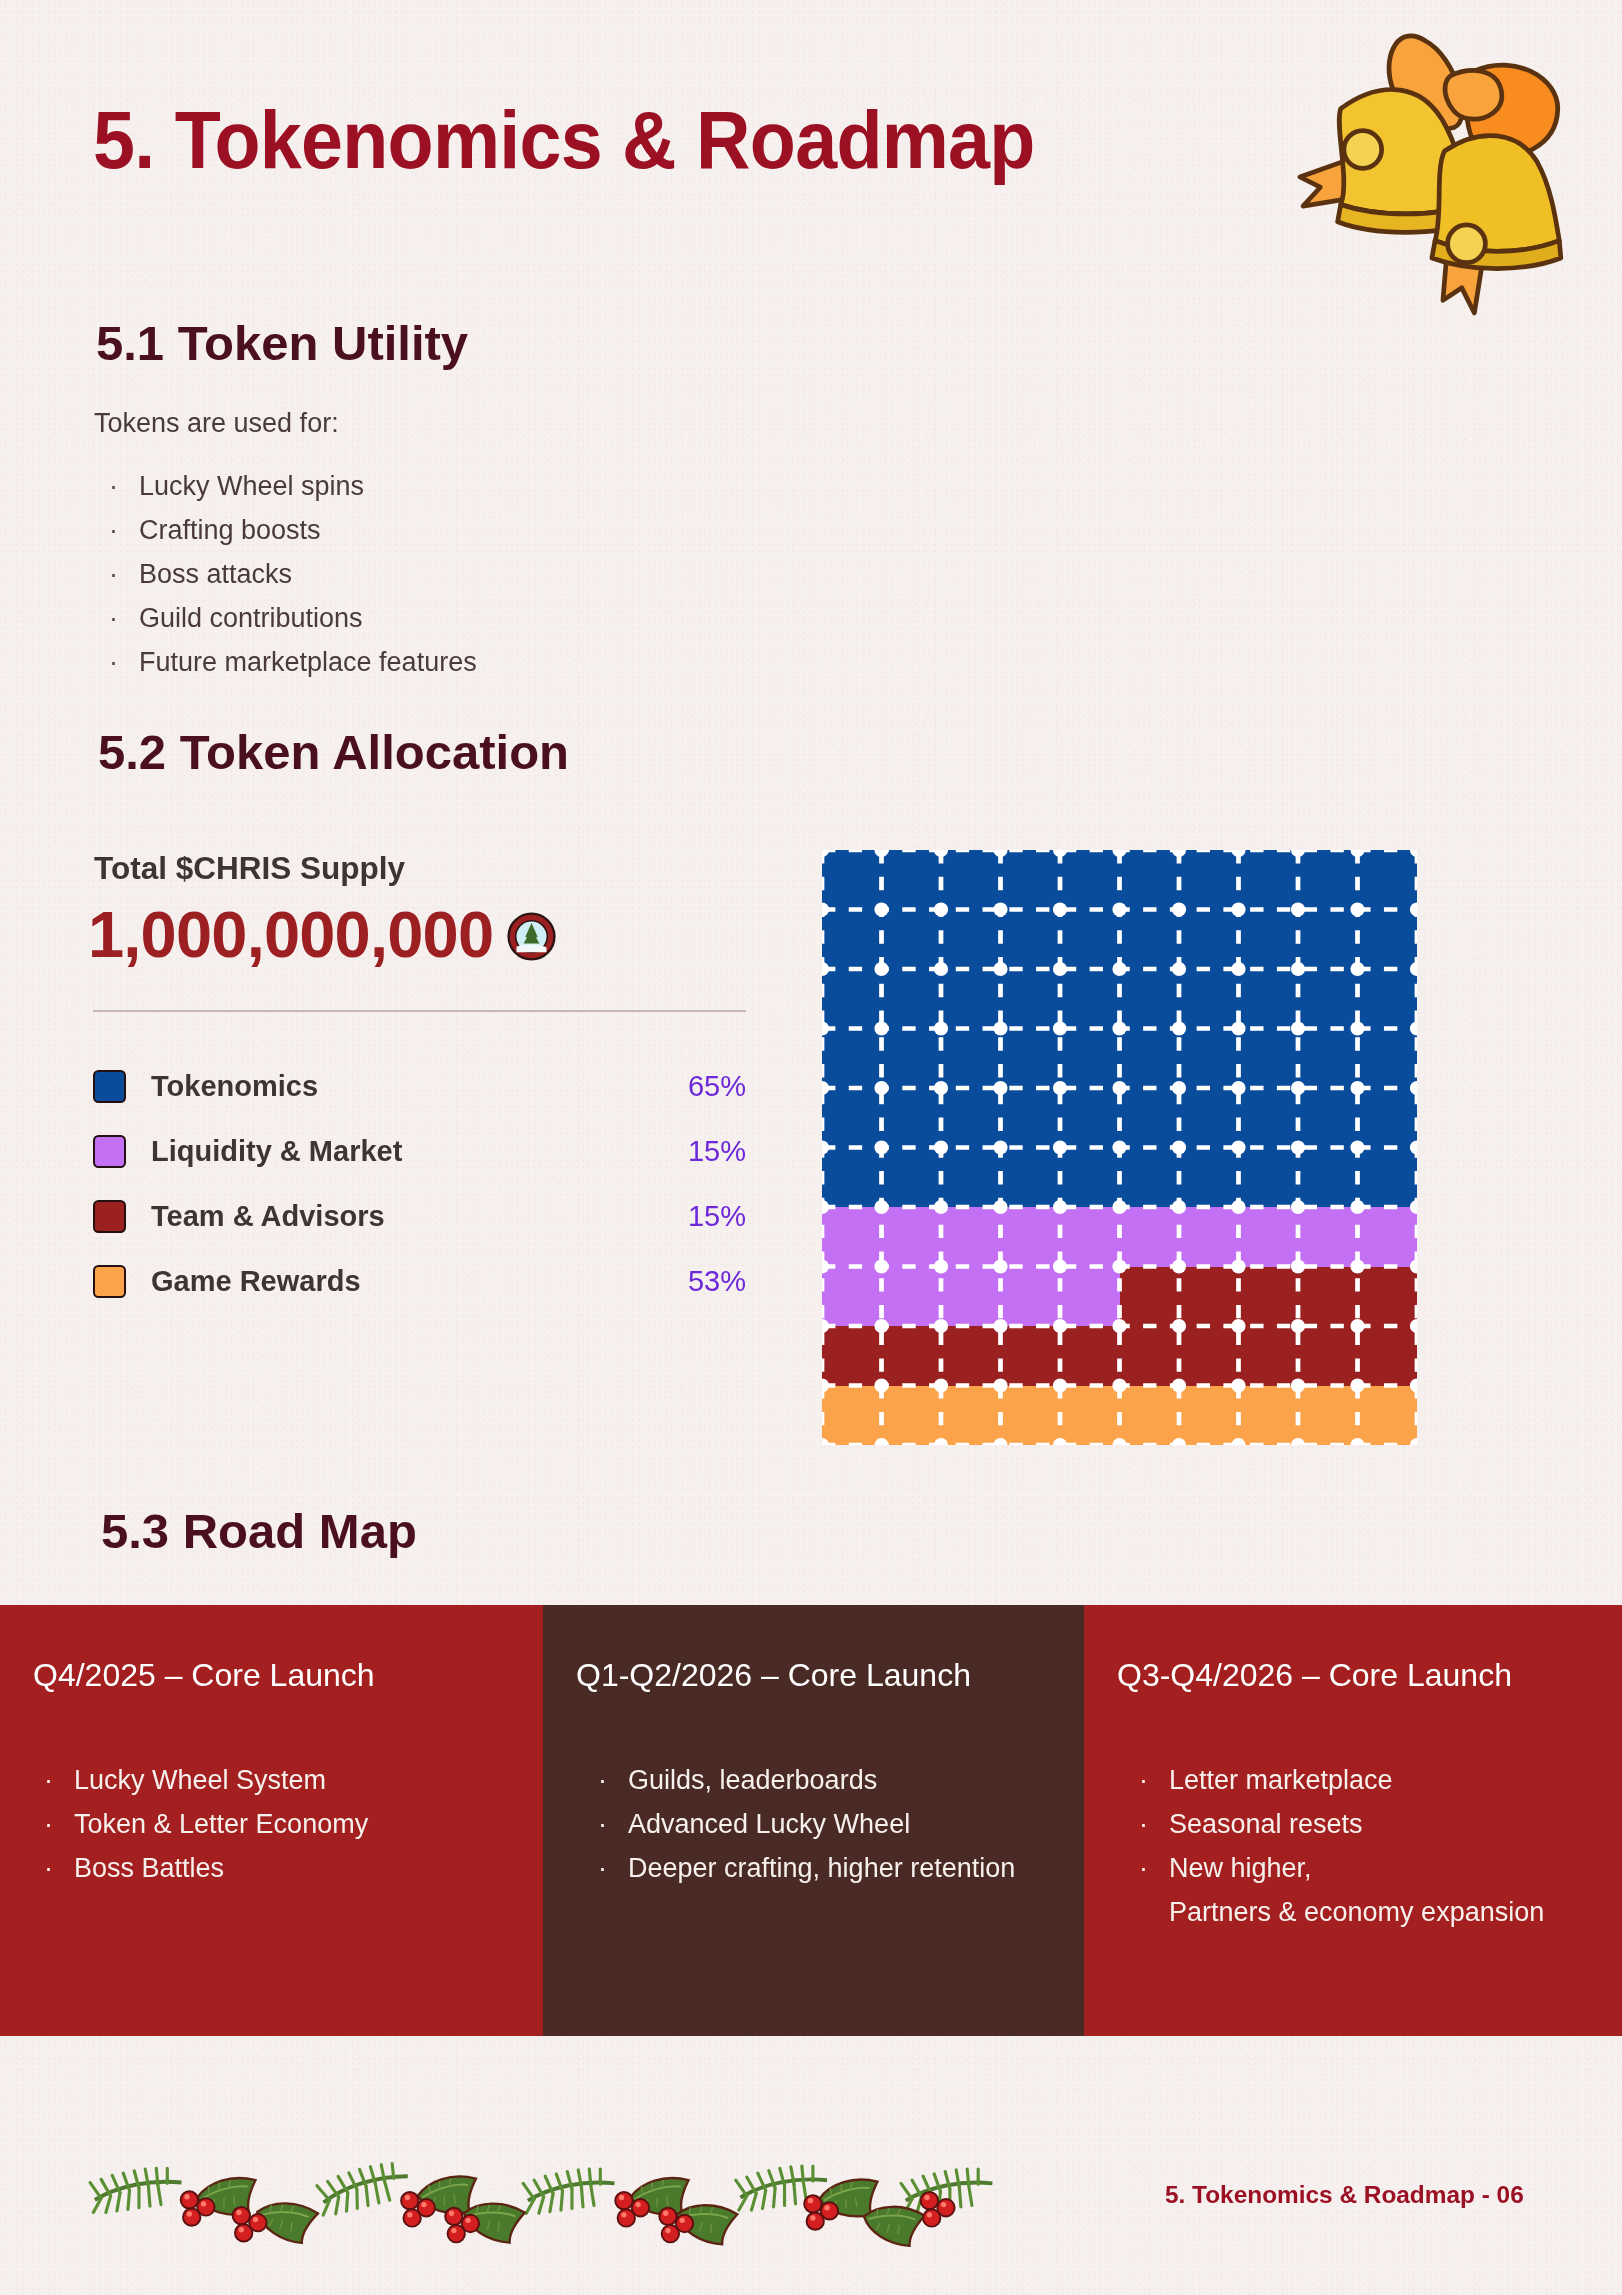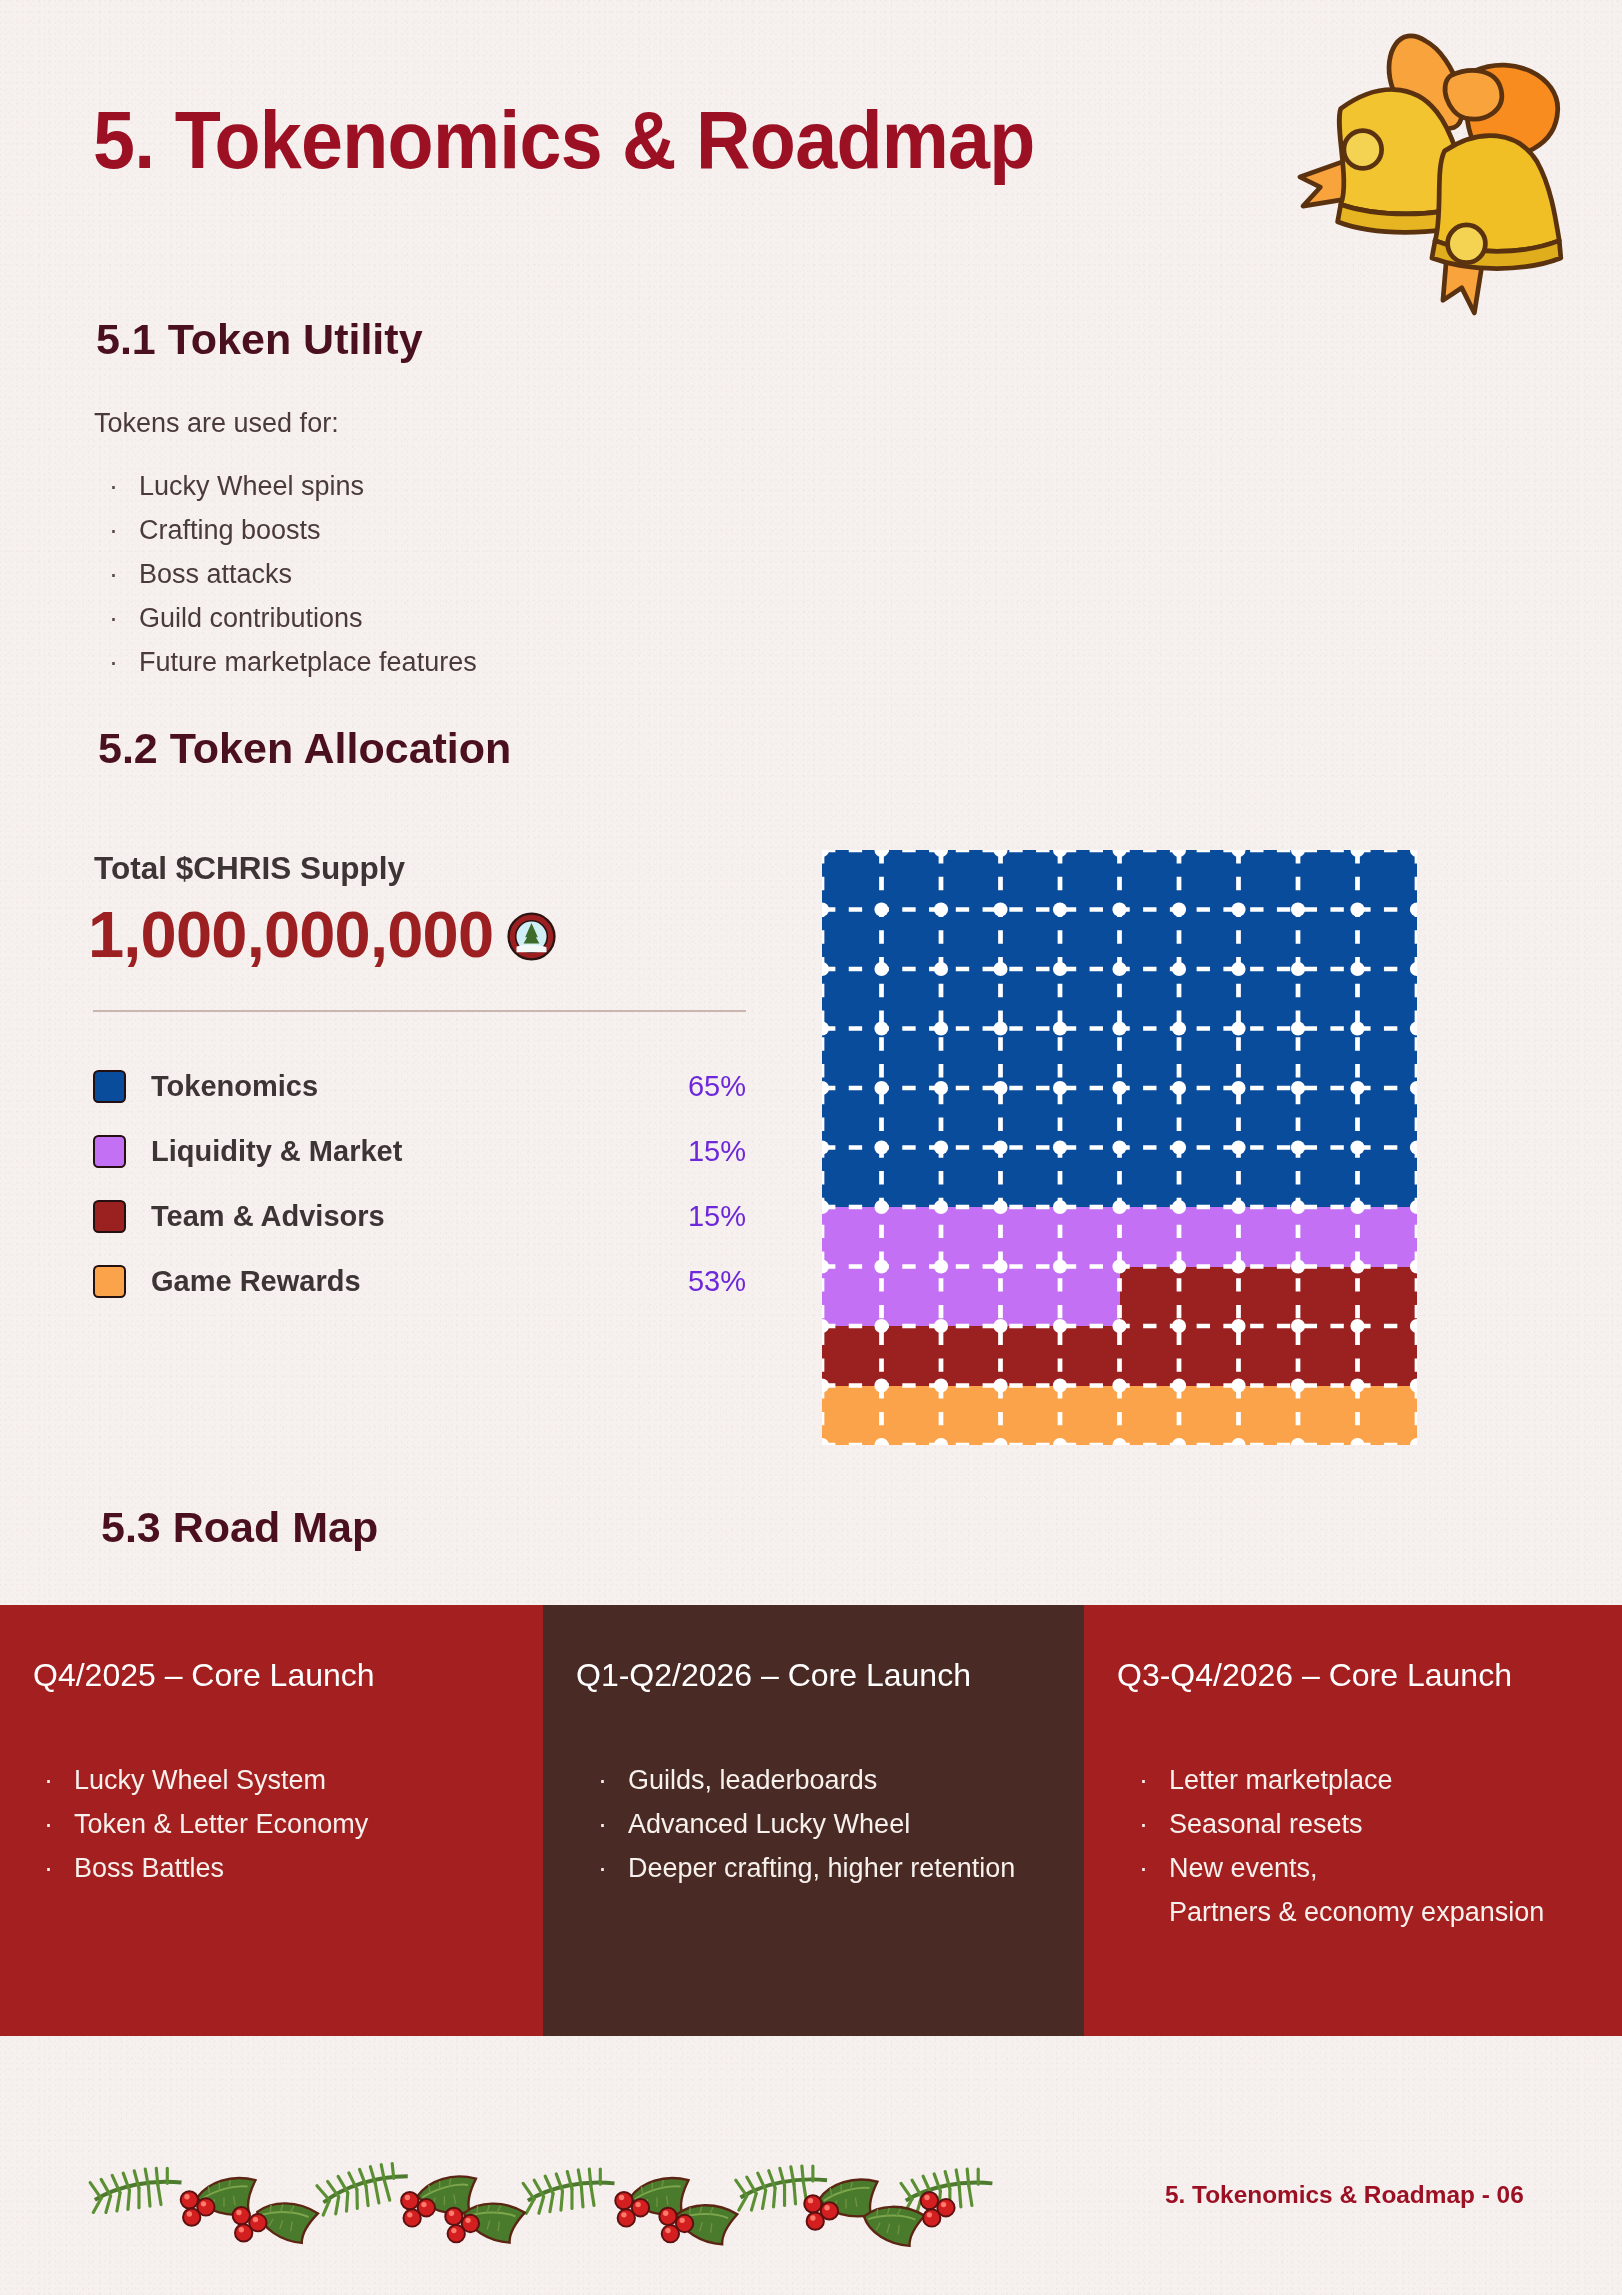--- a/index.html
+++ b/index.html
@@ -32,21 +32,21 @@
     font-family:"Liberation Sans Narrow","Liberation Sans", sans-serif;
     transform:scaleX(.92); transform-origin:left center;
     white-space:nowrap;
   }
 
   
   #bells-illustration{ right:23.6px; top:7.9px; width:331px; height:338px; }
 
   
   .subhead{
-    font-size:43px; font-weight:700; color:#4b1020;
+    font-size:49px; font-weight:700; color:#4b1020;
     font-family:"Liberation Sans Narrow","Liberation Sans", sans-serif;
     letter-spacing:0px; white-space:nowrap;
   }
   #sec-51-heading{ left:96px; top:315px; }
   #sec-52-heading{ left:98px; top:724px; }
   #sec-53-heading{ left:101px; top:1503px; }
 
   
   #utility-intro{
     left:94px; top:408px;
@@ -492,21 +492,21 @@
       <li><span class="b">·</span><span>Advanced Lucky Wheel</span></li>
       <li><span class="b">·</span><span>Deeper crafting, higher retention</span></li>
     </ul>
   </div>
 
   <div class="roadmap-panel" id="roadmap-panel-2">
     <div class="panel-title">Q3-Q4/2026 – Core Launch</div>
     <ul class="panel-list">
       <li><span class="b">·</span><span>Letter marketplace</span></li>
       <li><span class="b">·</span><span>Seasonal resets</span></li>
-      <li><span class="b">·</span><span>New events,</span></li>
+      <li><span class="b">·</span><span>New higher,</span></li>
       <li><span class="cont"></span><span>Partners &amp; economy expansion</span></li>
     </ul>
   </div>
 
 </div>
 
 <div class="layer" id="holly-garland">
   <svg viewBox="0 0 1180 170" width="929" height="134">
     <defs>
       <g id="pine">

